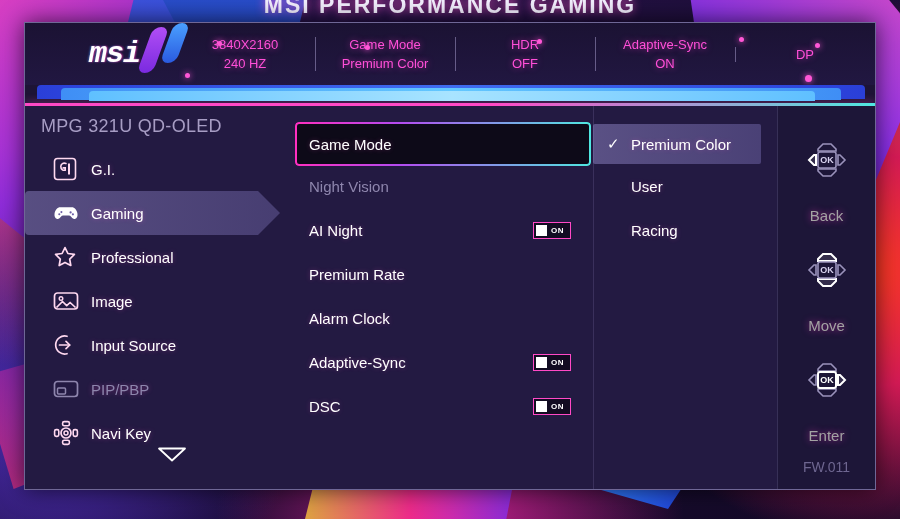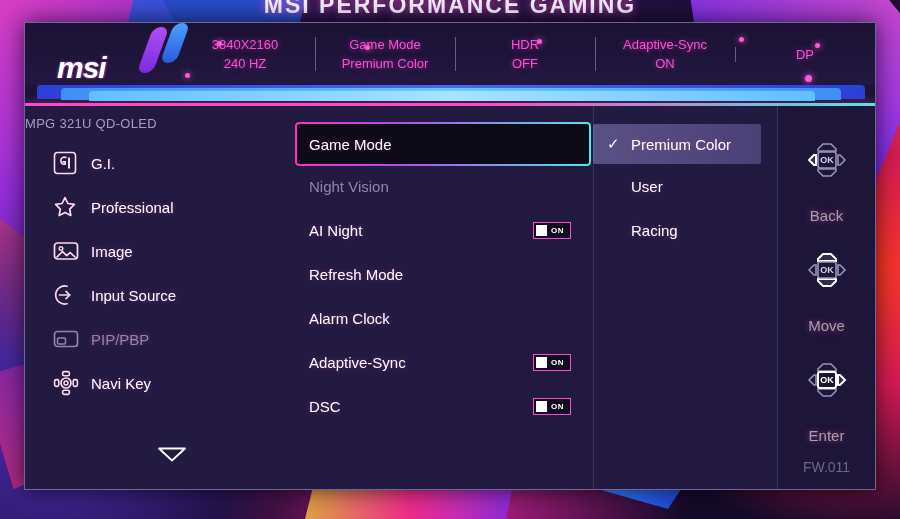--- a/index.html
+++ b/index.html
@@ -104,22 +104,23 @@
     background: linear-gradient(180deg, #1b1233 0%, #211741 100%);
     display: flex;
     align-items: center;
   }
   #msi-logo {
     width: 150px;
     flex: none;
     position: relative;
     height: 100%;
     display: flex;
-    align-items: flex-end;
-    padding-left: 32px;
+    align-items: center;
+    padding-left: 64px;
+    font-family: Liberation Mono, monospace;
   }
   #msi-logo .wordmark {
     font-size: 30px;
     font-weight: bold;
     font-style: italic;
     color: #ffffff;
     letter-spacing: -1px;
     text-shadow: 1px 0 2px rgba(255,60,180,.7), -1px 0 2px rgba(60,160,255,.5);
   }
   .logo-slash {
@@ -193,22 +194,22 @@
 
   
   #sidebar {
     width: 268px;
     flex: none;
     padding-top: 8px;
     position: relative;
   }
   #model-name {
     color: #a79dc4;
-    font-size: 13px;
-    padding: 2px 0 10px 0;
+    font-size: 18px;
+    padding: 2px 0 10px 16px;
     letter-spacing: .3px;
   }
   .side-item {
     height: 44px;
     display: flex;
     align-items: center;
     padding-left: 28px;
     position: relative;
     color: #ffffff;
     font-size: 15px;
@@ -442,20 +443,32 @@
         <span class="ico">
           <svg width="24" height="24" viewBox="0 0 24 24">
             <rect x="1.5" y="1.5" width="21" height="21" rx="3" fill="none" stroke="#ffd9f0" stroke-width="1.6"></rect>
             <path d="M13 6.5c-2.6-1.1-5.2.3-5.2 3.1 0 2.6 2.1 4.1 4.4 3.6v-2.3h-2" fill="none" stroke="#ffd9f0" stroke-width="1.6" stroke-linecap="round"></path>
             <rect x="15" y="6.5" width="2" height="11" fill="#ffd9f0"></rect>
           </svg>
         </span>
         <span class="lbl">G.I.</span>
       </div>
 
+      <div class="side-item selected">
+        <span class="ico">
+          <svg width="26" height="20" viewBox="0 0 26 20">
+            <path d="M7.2 4.2h11.6c2.8 0 5 2.6 5.6 6.1.5 3-0.4 5.3-2.5 5.6-1.8.3-2.8-1-3.8-2.2-.6-.8-1.3-1.2-2.2-1.2h-5.8c-.9 0-1.6.4-2.2 1.2-1 1.2-2 2.5-3.8 2.2-2.1-.3-3-2.6-2.5-5.6C2.2 6.8 4.4 4.2 7.2 4.2z" fill="#ffffff"></path>
+            <circle cx="8.4" cy="9.1" r="1.05" fill="#6e5fa8"></circle>
+            <circle cx="6.3" cy="11.2" r="1.05" fill="#6e5fa8"></circle>
+            <circle cx="17.6" cy="9.4" r="1.1" fill="#6e5fa8"></circle>
+            <circle cx="19.9" cy="11.3" r="1.1" fill="#6e5fa8"></circle>
+          </svg>
+        </span>
+        <span class="lbl">Gaming</span>
+      </div>
 
       <div class="side-item">
         <span class="ico">
           <svg width="24" height="24" viewBox="0 0 24 24">
             <path d="M12 2.6l2.9 5.9 6.5.95-4.7 4.6 1.1 6.45L12 17.45 6.2 20.5l1.1-6.45-4.7-4.6 6.5-.95z" fill="none" stroke="#ffd9f0" stroke-width="1.7" stroke-linejoin="round"></path>
           </svg>
         </span>
         <span class="lbl">Professional</span>
       </div>
 
@@ -524,21 +537,21 @@
 
       <div class="set-row">
         <span class="name">AI Night</span>
         <span class="toggle">
           <span class="knob"></span>
           <span class="tg-txt">ON</span>
         </span>
       </div>
 
       <div class="set-row">
-        <span class="name">Refresh Mode</span>
+        <span class="name">Premium Rate</span>
       </div>
 
       <div class="set-row">
         <span class="name">Alarm Clock</span>
       </div>
 
       <div class="set-row">
         <span class="name">Adaptive-Sync</span>
         <span class="toggle">
           <span class="knob"></span>

